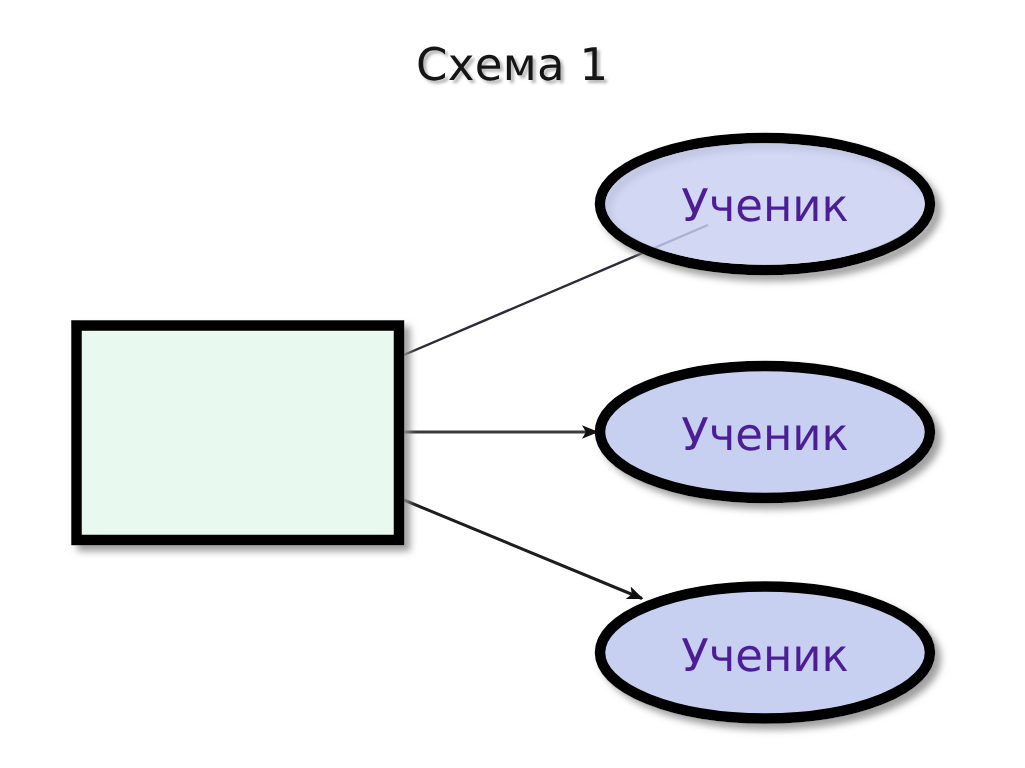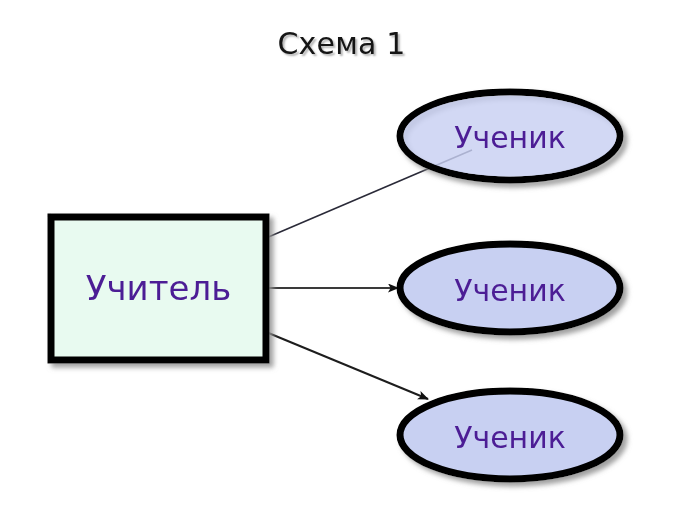--- a/index.html
+++ b/index.html
@@ -90,21 +90,20 @@
 
     <rect x="51" y="217" width="215" height="143" fill="#e8faf0" stroke="#000000" stroke-width="7" filter="url(#softshadow)"></rect>
   </svg>
 
   <svg id="top-ellipse-tint" style="position:absolute;left:0;top:0;width:683px;height:512px;pointer-events:none;" viewBox="0 0 683 512">
     <ellipse cx="510" cy="136" rx="106.5" ry="40.5" fill="#c8d0f2" fill-opacity="0.82" stroke="none"></ellipse>
   </svg>
 
   <div class="diagram-title">Схема 1</div>
 
-  <div class="node-label rect-label">Учитель</div>
 
   <div class="node-label ell-label ell-label-0">Ученик</div>
 
   <div class="node-label ell-label ell-label-1">Ученик</div>
 
   <div class="node-label ell-label ell-label-2">Ученик</div>
 
 </div>
 
 </body></html>

